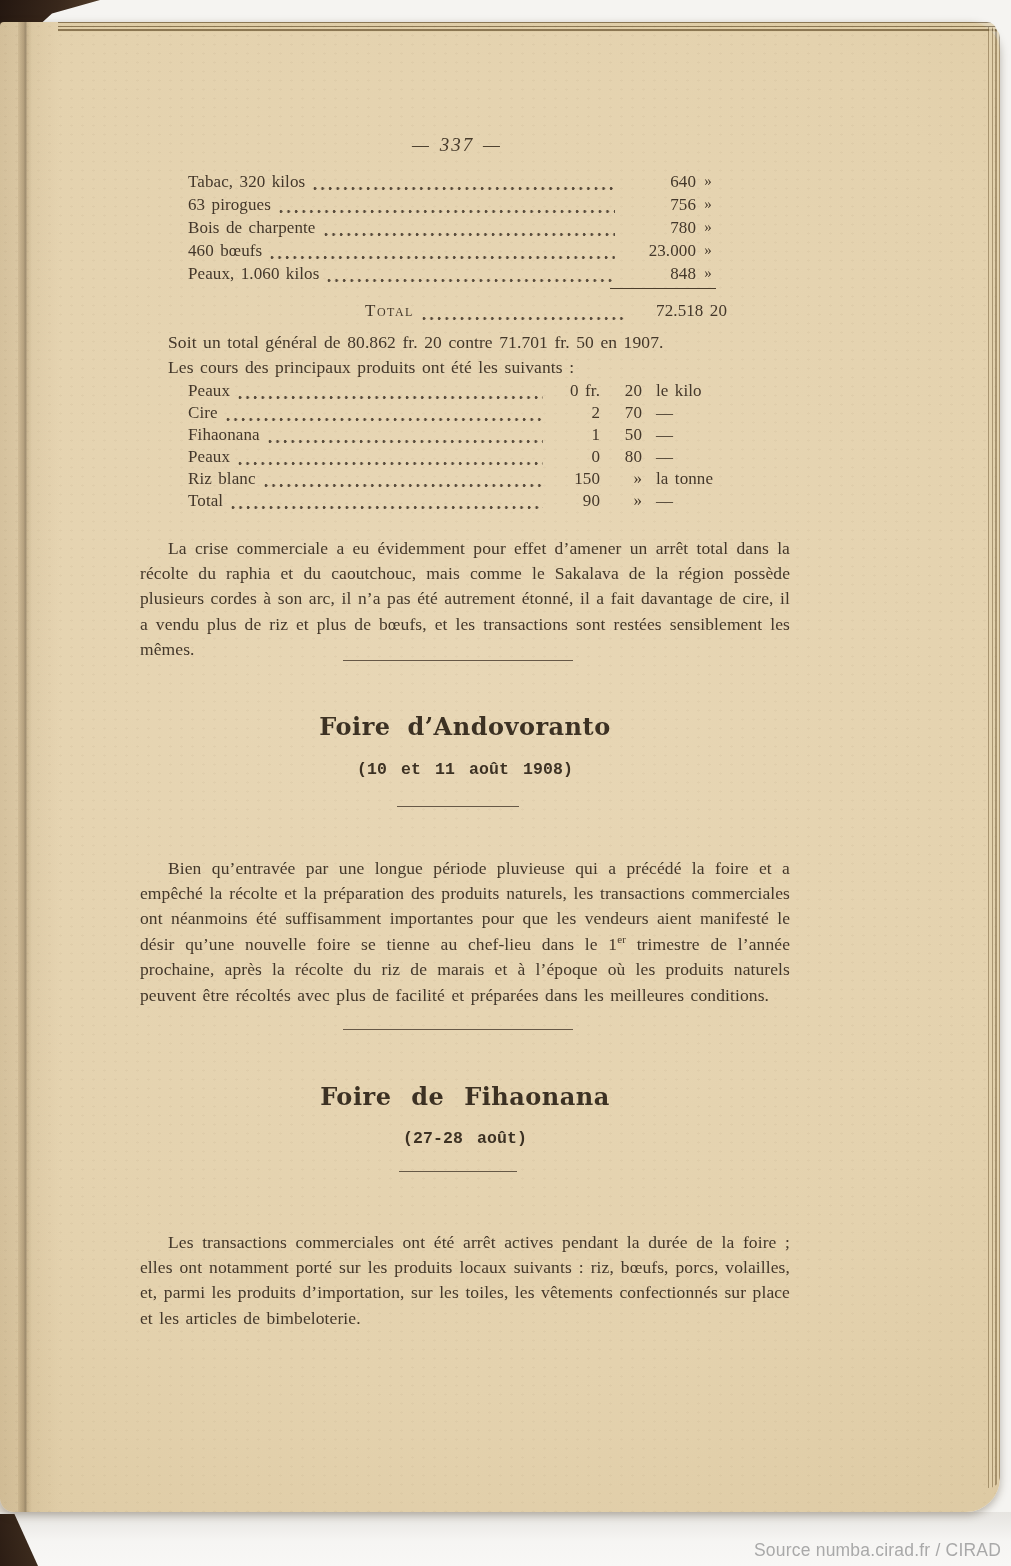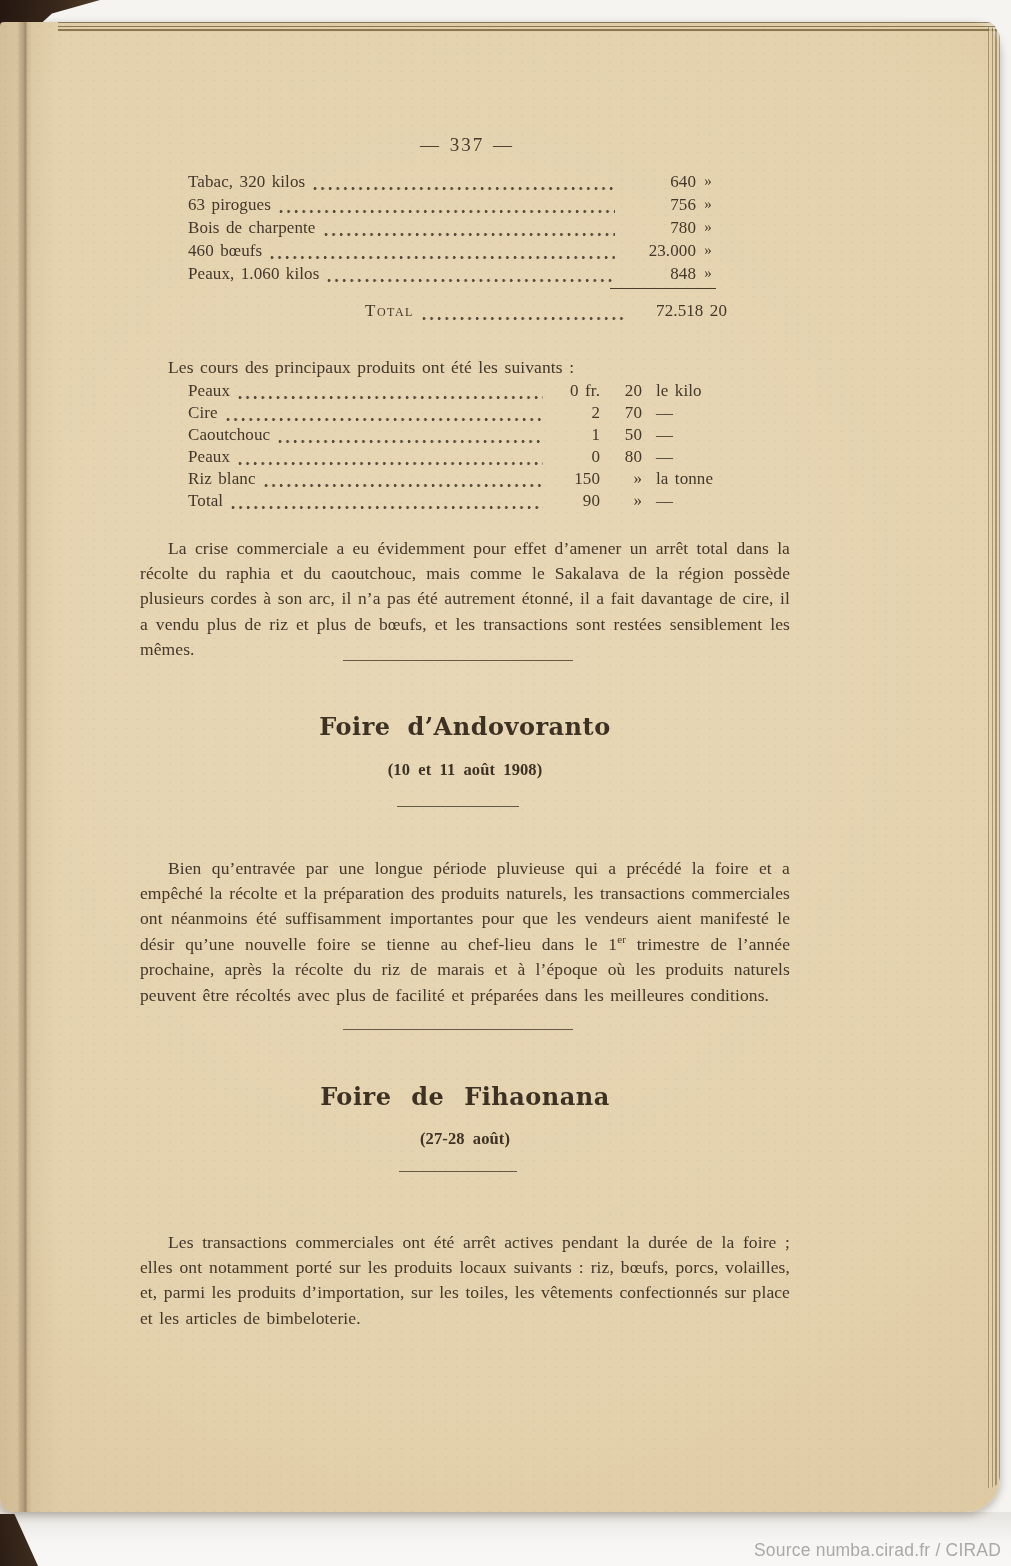--- a/index.html
+++ b/index.html
@@ -61,22 +61,22 @@
   }
 
   
   .content {
     position:absolute; inset:0;
     color:#43372a; font-size:17.5px; letter-spacing:.1px; word-spacing:2px;
   }
   .content .abs { position:absolute; }
 
   .pagenum {
-    top:112px; left:142px; width:650px; text-align:center;
-    font-size:19px; letter-spacing:2px; color:#473b2c;
+    top:112px; left:132px; width:650px; text-align:center;
+    font-size:19px; letter-spacing:2px; color:#473b2c;font-style:italic;
   }
 
   
   .row { display:flex; align-items:baseline; }
   .dots {
     flex:1; height:15px; margin:0 5px 0 7px; align-self:flex-end;
     background-image:radial-gradient(circle at 3px 10.5px, rgba(67,55,42,.88) 1.15px, transparent 1.7px);
     background-size:7.6px 15px; background-repeat:repeat-x;
   }
 
@@ -117,21 +117,21 @@
 
   .fair-title {
     left:140px; width:650px; text-align:center;
     font-family:"DejaVu Serif", serif; font-weight:bold;
     font-size:24px; color:#3c3123; letter-spacing:.5px; word-spacing:8px;
   }
   .title-1 { top:690px; }
   .title-2 { top:1060px; word-spacing:11px; }
   .fair-sub {
     left:140px; width:650px; text-align:center;
-    font-family:Liberation Serif, serif; font-weight:bold;
+    font-family:Liberation Mono, monospace; font-weight:bold;
     font-size:16.5px; color:#3c3123; word-spacing:4px;
   }
   .sub-1 { top:738px; }
   .sub-2 { top:1107px; }
 
   
   .footer {
     position:absolute; right:10px; bottom:5px;
     font-family:"Liberation Sans", sans-serif;
     font-size:17.5px; color:#a9a9a9; letter-spacing:.2px;
@@ -188,39 +188,40 @@
       </div>
     </div>
 
     <div class="abs total-rule"></div>
     <div class="abs totalrow row">
       <span class="label">Total</span>
       <span class="dots"></span>
       <span class="v">72.518 20</span>
     </div>
 
+    <div class="abs pline p-soit">Soit un total général de 80.862 fr. 20 contre 71.701 fr. 50 en 1907.</div>
     <div class="abs pline p-cours">Les cours des principaux produits ont été les suivants :</div>
 
     <div class="abs t2">
       <div class="row">
         <span>Peaux</span>
         <span class="dots"></span>
         <span class="fr">0 fr.</span>
         <span class="c">20</span>
         <span class="u">le kilo</span>
       </div>
       <div class="row">
         <span>Cire</span>
         <span class="dots"></span>
         <span class="fr">2</span>
         <span class="c">70</span>
         <span class="u">—</span>
       </div>
       <div class="row">
-        <span>Caoutchouc</span>
+        <span>Fihaonana</span>
         <span class="dots"></span>
         <span class="fr">1</span>
         <span class="c">50</span>
         <span class="u">—</span>
       </div>
       <div class="row">
         <span>Peaux</span>
         <span class="dots"></span>
         <span class="fr">0</span>
         <span class="c">80</span>

